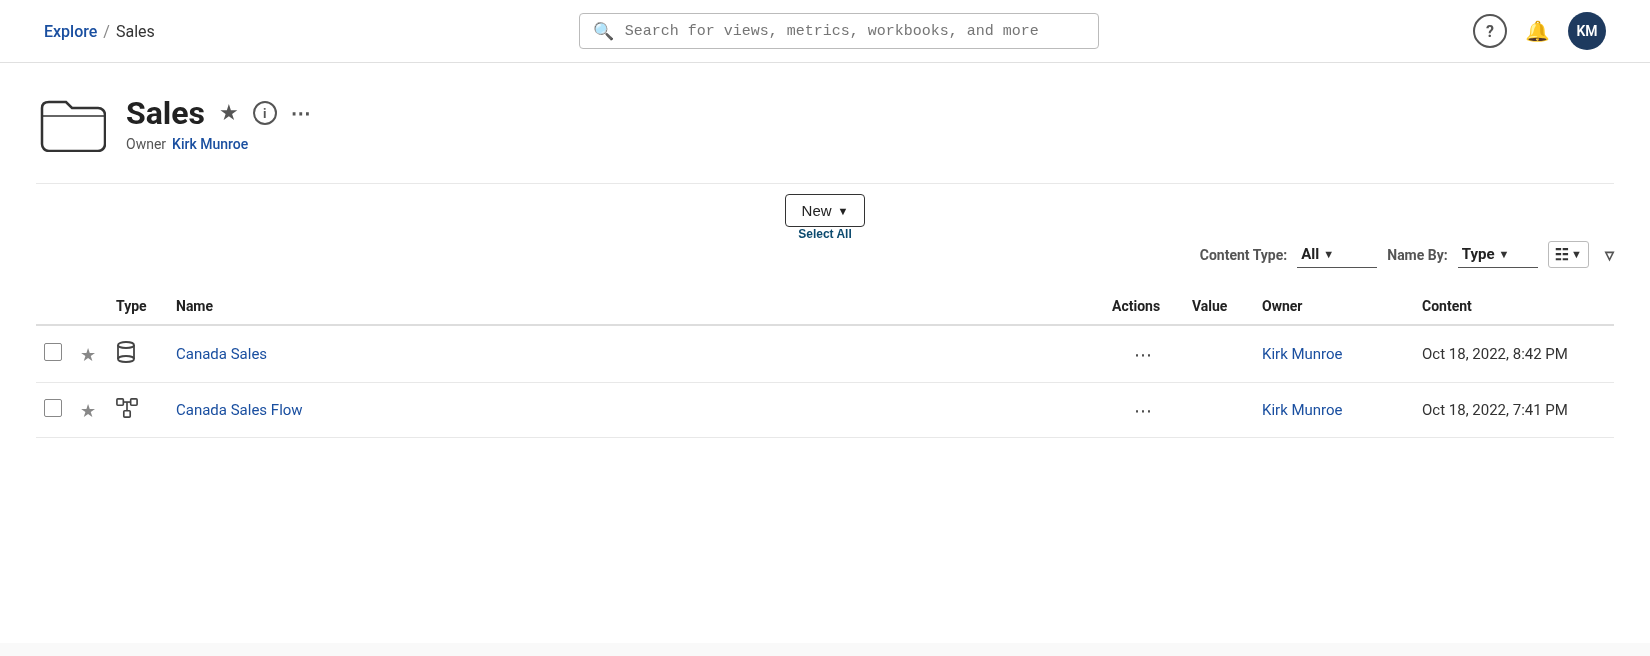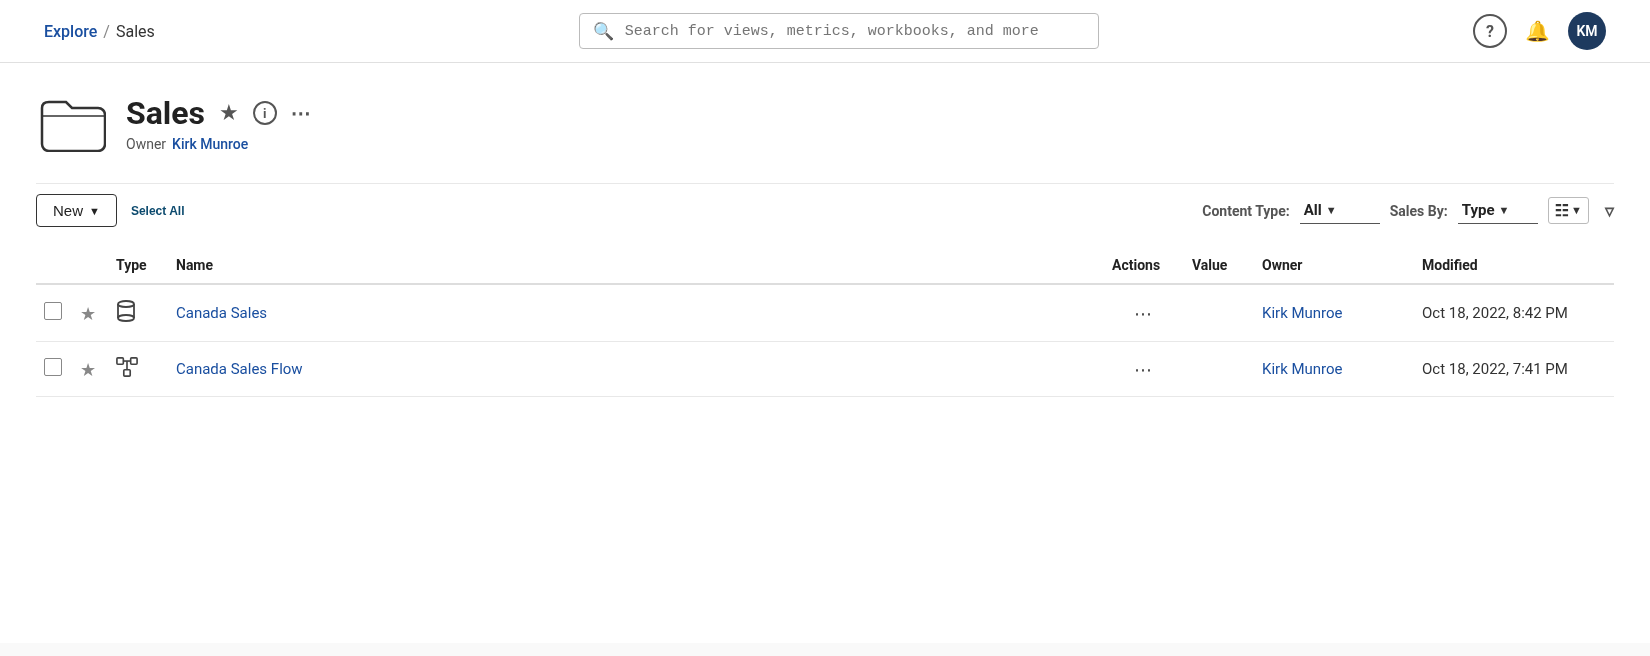--- a/index.html
+++ b/index.html
@@ -144,24 +144,25 @@
       gap: 6px;
       font-size: 14px;
     }
     .owner-label { color: #555; }
     .owner-name { color: #1a4fa0; font-weight: 500; cursor: pointer; }
 
     
     .toolbar {
       display: flex;
       align-items: center;
-      gap: 14px;
+      gap: 0;
       padding: 10px 0 14px 0;
       border-top: 1px solid #e8e8e8;
       border-bottom: none;
+      flex-direction: column;
     }
     .new-btn {
       display: flex;
       align-items: center;
       gap: 6px;
       border: 1.5px solid #333;
       border-radius: 4px;
       padding: 7px 16px;
       font-size: 15px;
       font-weight: 500;
@@ -319,21 +320,21 @@
       <span>New</span>
       <span class="caret">▼</span>
     </button>
     <button class="select-all-btn">Select All</button>
     <div class="toolbar-right">
       <span class="content-type-label">Content Type:</span>
       <div class="dropdown-select">
         <span>All</span>
         <span class="dropdown-caret">▼</span>
       </div>
-      <span class="sort-by-label">Sales By:</span>
+      <span class="sort-by-label">Name By:</span>
       <div class="dropdown-select">
         <span>Type</span>
         <span class="dropdown-caret">▼</span>
       </div>
       <div class="view-toggle">
         <span>☷</span>
         <span class="dropdown-caret">▼</span>
       </div>
       <span class="filter-icon">▿</span>
     </div>
@@ -342,21 +343,21 @@
   <table class="content-table">
     <thead>
       <tr>
         <th class="col-checkbox"></th>
         <th class="col-star"></th>
         <th class="col-type">Type</th>
         <th class="col-name">Name</th>
         <th class="col-actions">Actions</th>
         <th class="col-value">Value</th>
         <th class="col-owner">Owner</th>
-        <th class="col-modified">Modified</th>
+        <th class="col-modified">Content</th>
       </tr>
     </thead>
     <tbody id="table-body">
     <tr>
           <td class="col-checkbox"><span class="checkbox-box"></span></td>
           <td class="col-star"><span class="star-cell">★</span></td>
           <td class="col-type"><span class="cylinder-icon">
       <svg viewBox="0 0 20 24" fill="none" xmlns="http://www.w3.org/2000/svg">
         <ellipse cx="10" cy="5" rx="8" ry="3" stroke="#444" stroke-width="1.8" fill="white"></ellipse>
         <path d="M2 5 L2 19" stroke="#444" stroke-width="1.8"></path>

